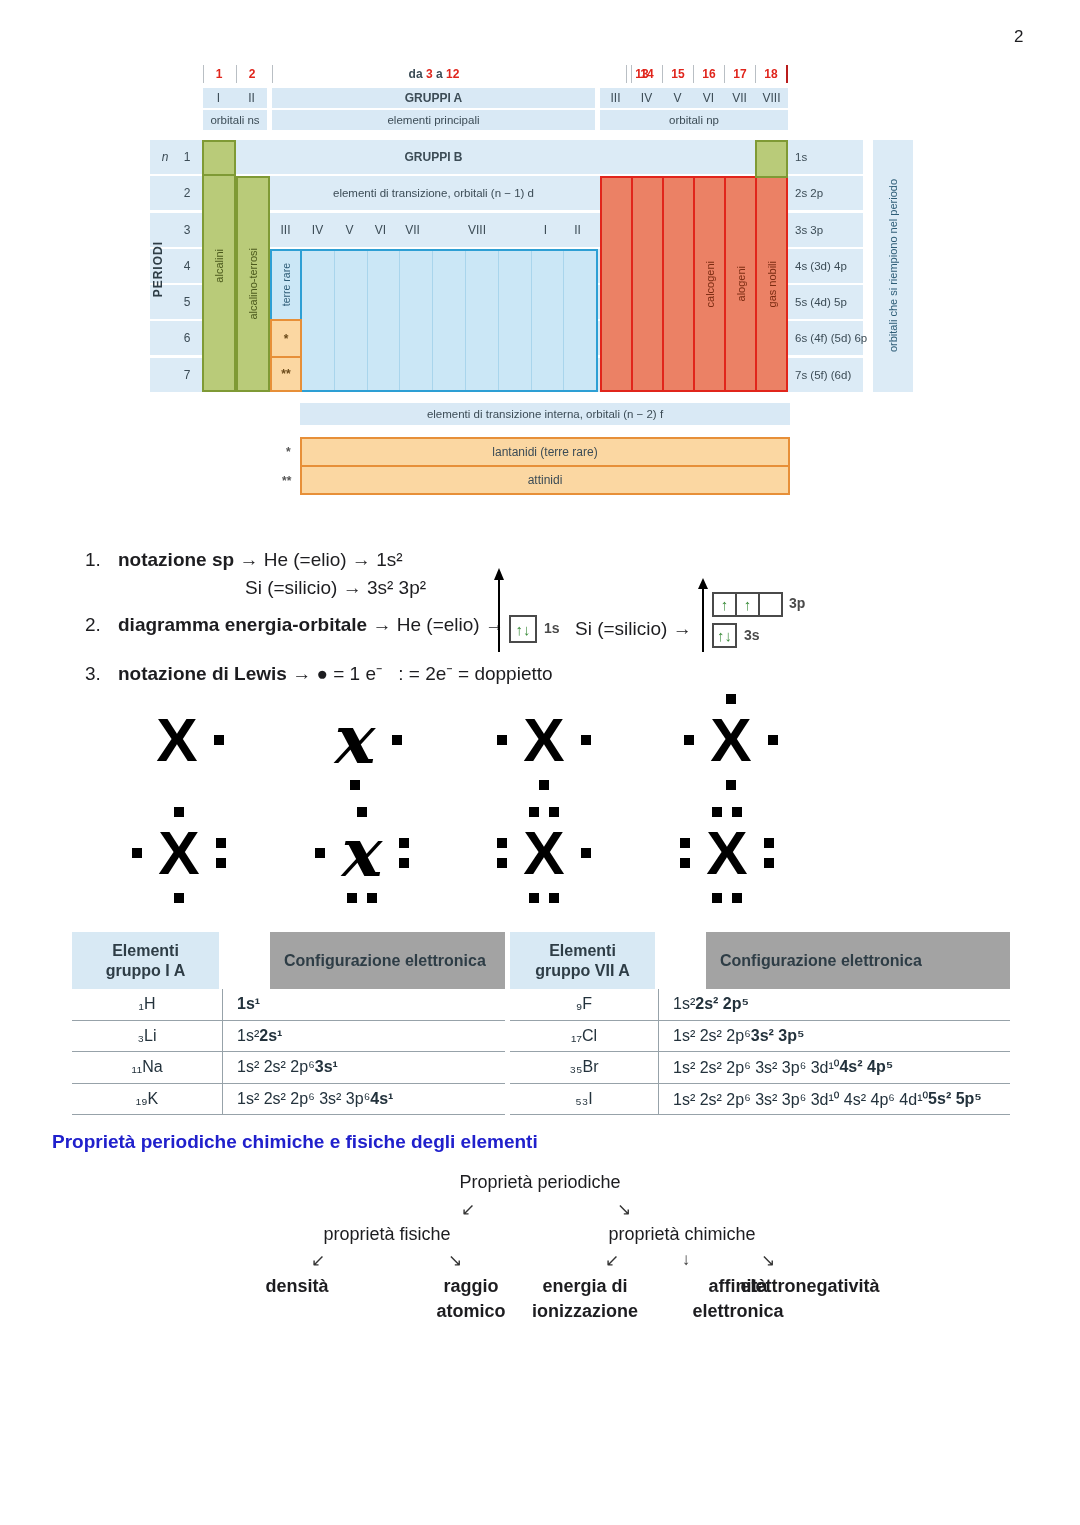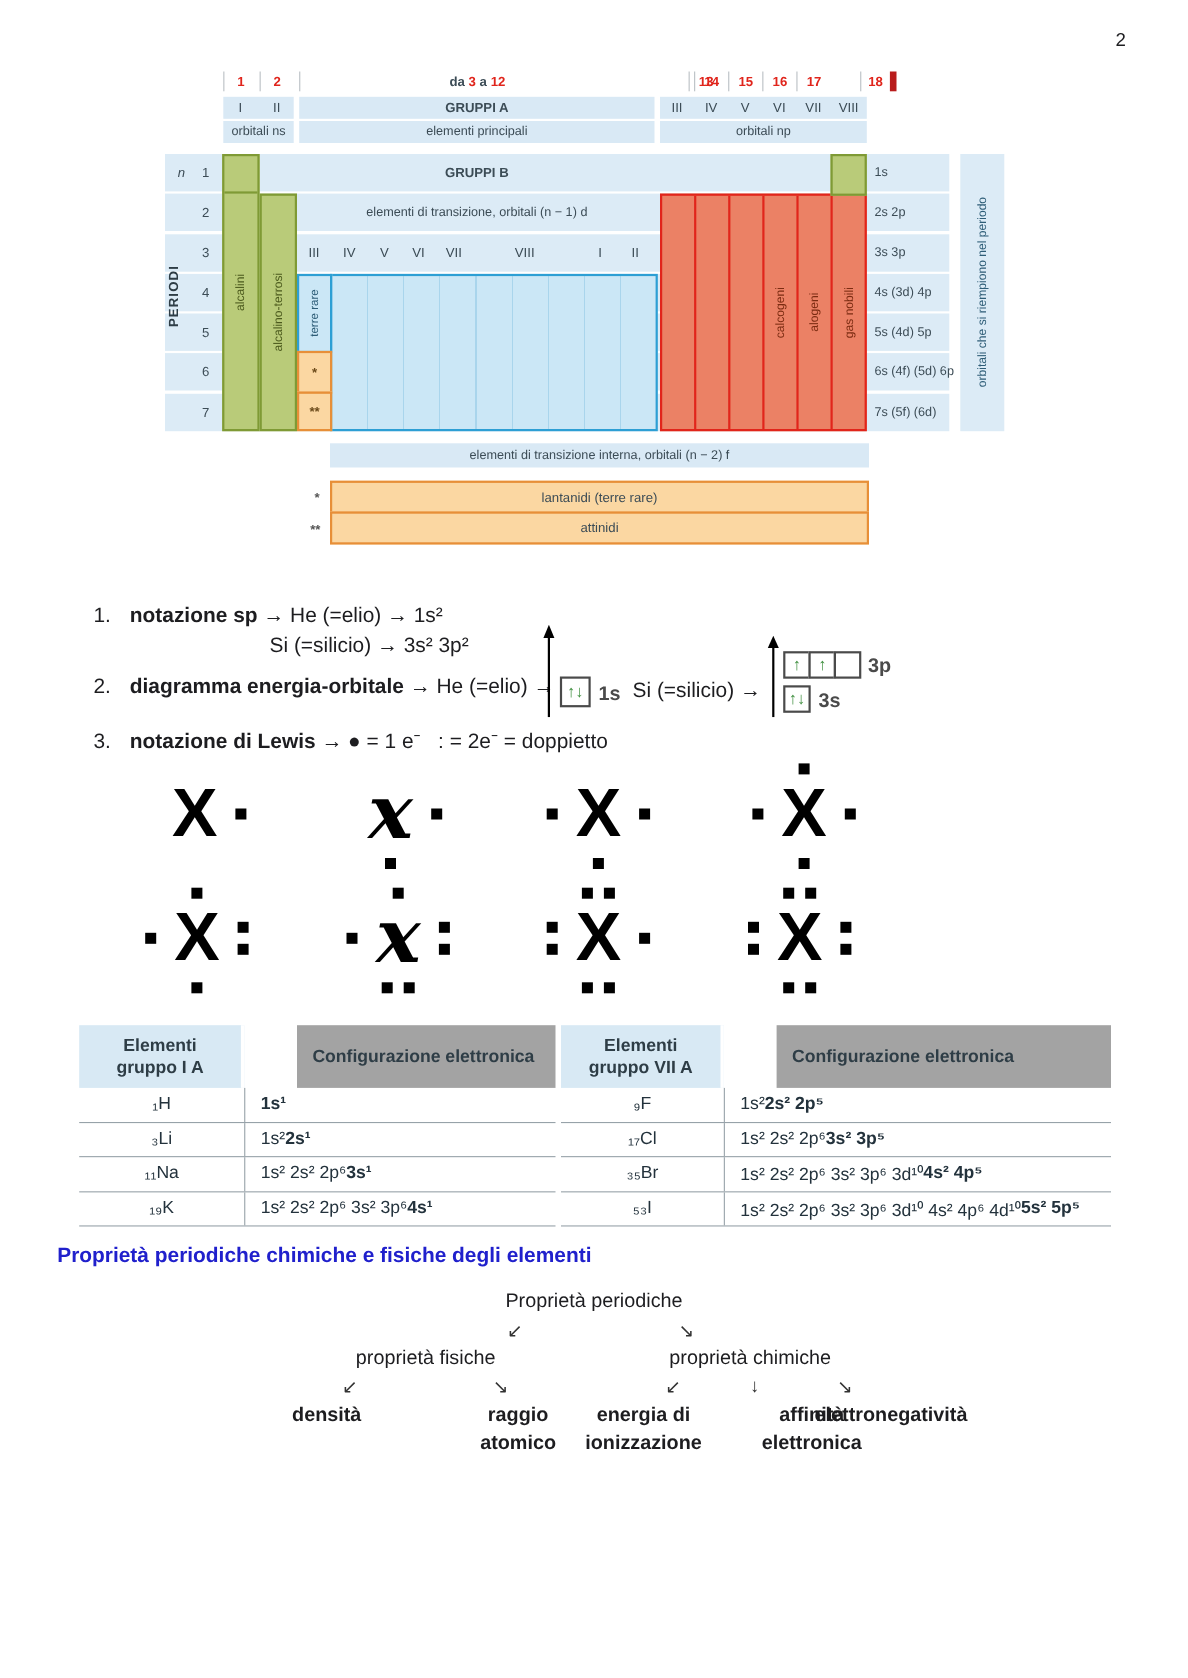--- a/index.html
+++ b/index.html
@@ -6,21 +6,21 @@
   body { background:#ffffff; }
   .page { position:relative; width:1080px; height:1525px; background:#fff;
           font-family:"Liberation Sans", sans-serif; color:#1d1d20; overflow:hidden; }
   .abs { position:absolute; }
 
   
   .diagram { position:absolute; left:150px; top:63px; width:775px; height:436px;
              font-size:11.5px; color:#3c4c56; }
   .numcell { position:absolute; top:2px; height:18px; line-height:18px; text-align:center;
              color:#e0251c; font-weight:bold; font-size:12px; border-left:1px solid #b9bfc4; }
-  .numcell.last { border-right:6px solid #b91c1c;margin-left:27px; }
+  .numcell.last { border-right:2px solid #b91c1c; }
   .hband { position:absolute; background:#d9e9f5; }
   .hlabel { position:absolute; text-align:center; line-height:20px; font-size:12px; }
   .bold { font-weight:bold; }
   .pband { position:absolute; left:0; width:713px; height:34px; background:#dcebf6; }
   .pnum { position:absolute; left:28px; width:18px; height:34px; line-height:34px;
           text-align:center; font-size:12px; color:#3c4c56; }
   .rot { writing-mode:vertical-rl; transform:rotate(180deg); }
   .gcol { position:absolute; background:#b9cb79; border:2px solid #7f9a35;
           display:flex; align-items:center; justify-content:center; }
   .gcol span { font-size:11px; color:#4c5a1d; }
@@ -53,21 +53,21 @@
   .h-blue1 { font-size:19px; font-weight:bold; color:#3069cf; }
   .h-blue2 { font-size:19px; font-weight:bold; color:#2020cc; }
   .li { font-size:19px; color:#1d1d20; }
   .li .num { display:inline-block; width:33px; }
   .li b { font-weight:bold; }
 
   
   .obox { position:absolute; border:2px solid #4a4a4a; background:#fff;
           display:flex; align-items:center; justify-content:center;
           color:#3f8f3f; font-weight:bold; font-size:15px; }
-  .olabel { position:absolute; font-size:18px; color:#4a4a4a; font-weight:bold; }
+  .olabel { position:absolute; font-size:14px; color:#4a4a4a; font-weight:bold; }
   .uparrow { position:absolute; }
 
   
   .lewis { position:absolute; width:110px; height:110px; }
   .lewis-x { position:absolute; left:50%; top:50%; transform:translate(-50%,-54%);
              font-size:62px; font-weight:800; color:#000; font-family:"Liberation Sans",sans-serif; }
   .lewis-x.alt { font-family:"DejaVu Serif", serif; font-style:italic; font-size:68px; font-weight:bold; }
   .dot { position:absolute; width:10px; height:10px; background:#000; }
 
   

